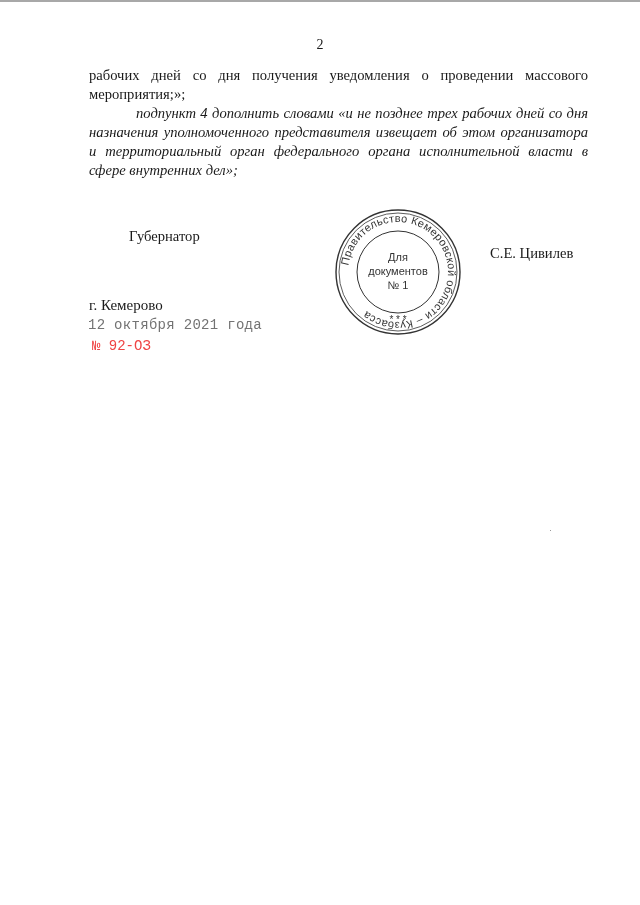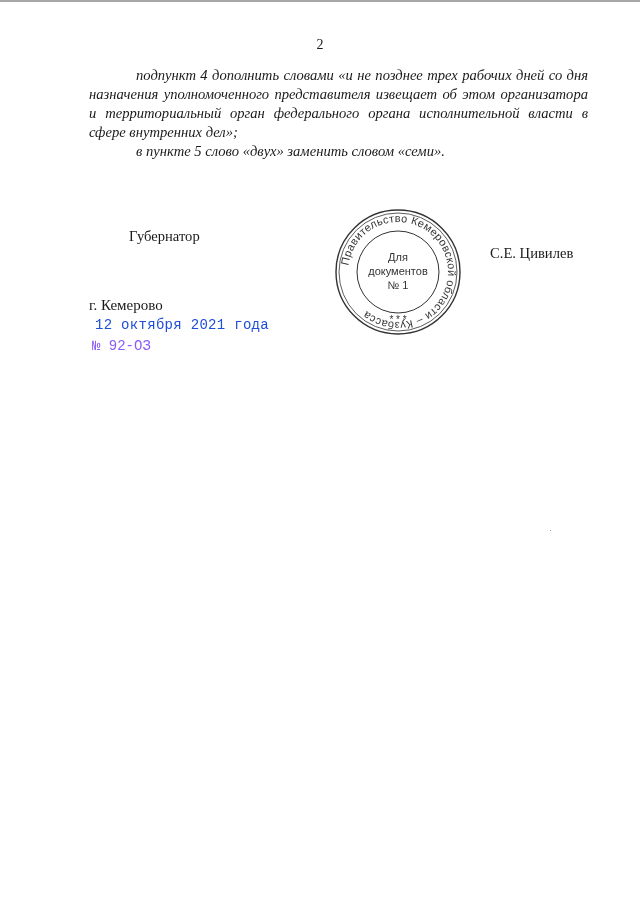--- a/index.html
+++ b/index.html
@@ -80,54 +80,54 @@
       height: 128px;
     }
     .place {
       position: absolute;
       left: 89px;
       top: 297px;
       font-size: 15px;
     }
     .date-stamp {
       position: absolute;
-      left: 95px;
+      left: 88px;
       top: 317px;
       font-family: "Liberation Mono", monospace;
       font-size: 14px;
-      color: #1d4ed8;
+      color: #737373;
       letter-spacing: 0.3px;
     }
     .number-stamp {
       position: absolute;
       left: 92px;
       top: 338px;
       font-family: "Liberation Mono", monospace;
       font-size: 14px;
-      color: #8b5cf6;
+      color: #ef4444;
     }
     .speck {
       position: absolute;
       left: 550px;
       top: 530px;
       width: 1px;
       height: 1px;
       background: #999;
     }
   </style>
 </head>
 <body>
 
 <div class="top-rule"></div>
 
 <div class="page-number">2</div>
 
 <div class="body-text">
+  <p class="">рабочих дней со дня получения уведомления о проведении массового мероприятия;»;</p>
   <p class="indent">подпункт 4 дополнить словами «и не позднее трех рабочих дней со дня назначения уполномоченного представителя извещает об этом организатора и территориальный орган федерального органа исполнительной власти в сфере внутренних дел»;</p>
-  <p class="indent nojust">в пункте 5 слово «двух» заменить словом «семи».</p>
 </div>
 
 <div class="sig-title">
   <span class="l1">Губернатор</span>
 </div>
 
 <svg class="stamp" viewBox="0 0 128 128" xmlns="http://www.w3.org/2000/svg">
   <defs>
     <path id="ringPath" d="M 64,64 m -50,0 a 50,50 0 1,1 100,0 a 50,50 0 1,1 -100,0"></path>
   </defs>

